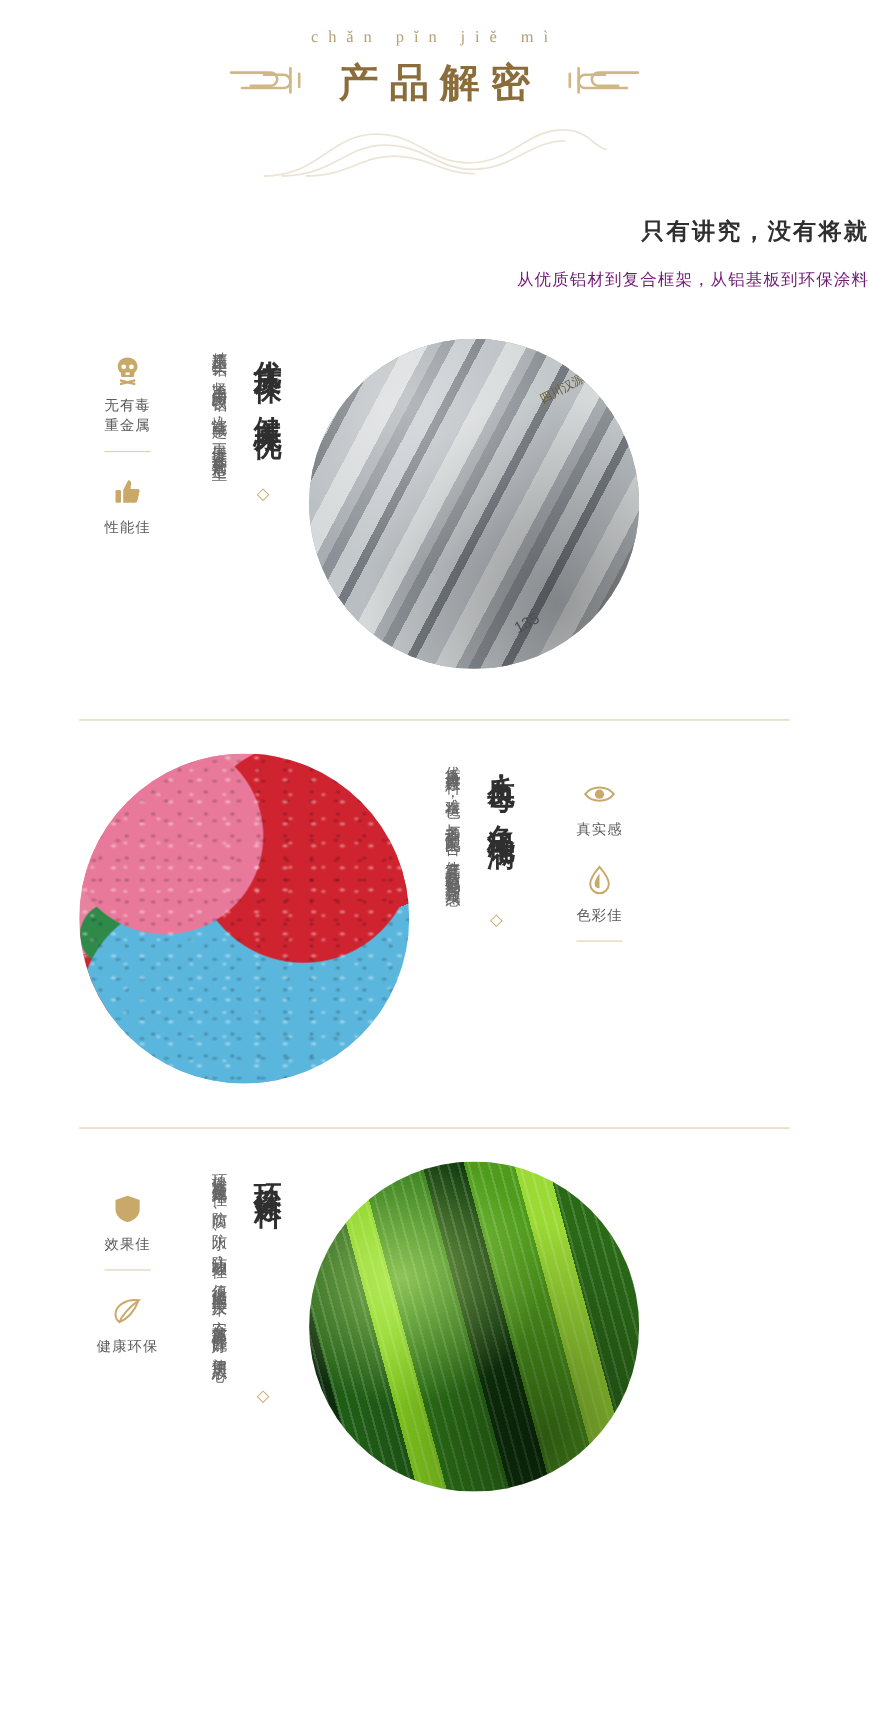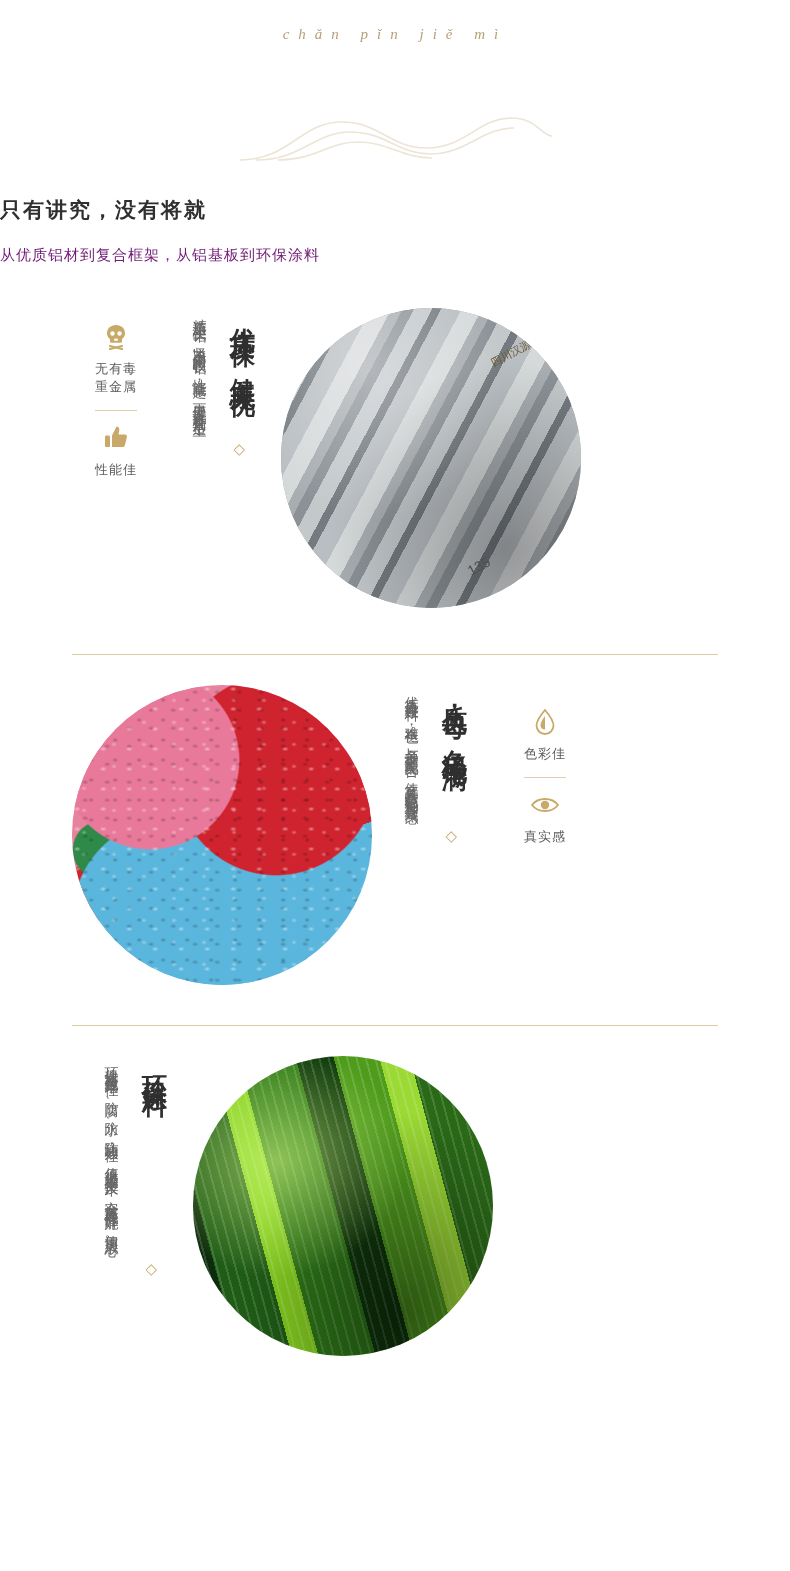--- a/index.html
+++ b/index.html
@@ -16,21 +16,20 @@
     overflow: hidden;
     background: #fff;
   }
 
   
   .header {
     position: relative;
     height: 190px;
     text-align: center;
     padding-top: 26px;
-    font-style: italic;
   }
   .pinyin {
     font-size: 15px;
     letter-spacing: 9px;
     color: #b6a079;
     font-family: "Liberation Serif", serif;
     margin-bottom: 8px;
   }
   .title-row {
     display: flex;
@@ -53,22 +52,23 @@
   .hill {
     position: absolute;
     left: 50%;
     transform: translateX(-50%);
     top: 96px;
     opacity: .55;
   }
 
   
   .intro {
-    text-align: left;
+    text-align: right;
     margin-top: 6px;
+    margin-left: 48px;
   }
   .intro-title {
     font-size: 21px;
     font-weight: bold;
     color: #2f2f2f;
     letter-spacing: 2px;
     margin-bottom: 18px;
     font-family: "Liberation Serif", serif;
   }
   .intro-line {
@@ -91,21 +91,21 @@
     margin: 30px 72px;
   }
 
   
   .features {
     width: 88px;
     padding-top: 12px;
     display: flex;
     flex-direction: column;
     align-items: center;
-    gap: 10px;
+    gap: 20px;
   }
   .feature {
     display: flex;
     flex-direction: column;
     align-items: center;
     width: 88px;
   }
   .feature .ico {
     width: 34px; height: 34px;
     display: flex; align-items: center; justify-content: center;
@@ -234,20 +234,43 @@
   .gap-l { margin-left: 18px; }
   .sec-inner { display:flex; align-items:flex-start; width:100%; }
 </style>
 </head>
 <body>
 
 <div class="page">
 
   <div class="header">
     <div class="pinyin">chǎn pǐn jiě mì</div>
+    <div class="title-row">
+      <span class="cloud">
+        <svg width="74" height="34" viewBox="0 0 74 34">
+          <g fill="none" stroke="#c9ab72" stroke-width="2.4" stroke-linecap="round">
+            <path d="M4 10 H40 a6 6 0 0 1 0 12 H22"></path>
+            <path d="M14 24 H52 a6 6 0 0 0 0 -12 H34"></path>
+            <path d="M58 6 v22"></path>
+            <path d="M66 11 v12"></path>
+          </g>
+        </svg>
+      </span>
+      <span class="main-title">产品解密</span>
+      <span class="cloud">
+        <svg width="74" height="34" viewBox="0 0 74 34">
+          <g fill="none" stroke="#c9ab72" stroke-width="2.4" stroke-linecap="round">
+            <path d="M70 10 H34 a6 6 0 0 0 0 12 H52"></path>
+            <path d="M60 24 H22 a6 6 0 0 1 0 -12 H40"></path>
+            <path d="M16 6 v22"></path>
+            <path d="M8 11 v12"></path>
+          </g>
+        </svg>
+      </span>
+    </div>
     <div class="hill">
       <svg width="330" height="70" viewBox="0 0 330 70">
         <g fill="none" stroke="#ddd0b6" stroke-width="1.6">
           <path d="M10 64 C60 64 70 26 112 26 C150 26 160 52 196 52 C236 52 248 22 282 22 C306 22 312 40 322 40"></path>
           <path d="M26 64 C72 64 84 36 120 36 C156 36 168 58 200 58 C236 58 252 32 284 32"></path>
           <path d="M48 64 C86 64 98 46 128 46 C158 46 172 62 202 62"></path>
         </g>
       </svg>
     </div>
   </div>
@@ -322,48 +345,69 @@
       <div class="vtext-wrap" style="margin-left:26px;">
         <div style="display:flex;flex-direction:row;align-items:flex-start;">
           <div class="v-body" style="max-height:300px;margin-right:12px;">优质色母粒原料，难褪色，与多种工艺完美配合，使产品具有高色彩饱和度与真实感。</div>
           <div class="v-head">质色母，色泽饱满</div>
         </div>
         <div class="diamond" style="align-self:flex-end;margin-right:14px;">◇</div>
       </div>
 
       <div class="features" style="margin-left:30px;padding-top:20px;">
 
+        <div class="feature last">
+          <span class="ico">
+            <svg width="32" height="30" viewBox="0 0 32 30">
+              <path d="M3 15 C9 7 23 7 29 15 C23 23 9 23 3 15z" fill="none" stroke="#c9a96a" stroke-width="1.8"></path>
+              <circle cx="16" cy="15" r="4.2" fill="#c9a96a"></circle>
+            </svg>
+          </span>
+          <div class="flabel">真实感</div>
+        </div>
+
         <div class="feature">
           <span class="ico">
             <svg width="30" height="30" viewBox="0 0 30 30">
               <path d="M15 3 C15 3 6.5 13 6.5 18.5 A8.5 8.5 0 0 0 23.5 18.5 C23.5 13 15 3 15 3z" fill="none" stroke="#c9a96a" stroke-width="1.8"></path>
               <path d="M15 9 C15 9 10.5 14.5 10.5 18.3 A4.5 4.5 0 0 0 15 22.5 z" fill="#c9a96a"></path>
             </svg>
           </span>
           <div class="flabel">色彩佳</div>
           <div class="fbar"></div>
         </div>
-
-        <div class="feature last">
-          <span class="ico">
-            <svg width="32" height="30" viewBox="0 0 32 30">
-              <path d="M3 15 C9 7 23 7 29 15 C23 23 9 23 3 15z" fill="none" stroke="#c9a96a" stroke-width="1.8"></path>
-              <circle cx="16" cy="15" r="4.2" fill="#c9a96a"></circle>
-            </svg>
-          </span>
-          <div class="flabel">真实感</div>
-        </div>
       </div>
     </div>
   </div>
 
   <div class="divider" style="margin-top:40px;"></div>
 
   <div class="section">
     <div class="sec-inner">
+      <div class="features" style="padding-top:26px;">
+        <div class="feature">
+          <span class="ico">
+            <svg width="28" height="30" viewBox="0 0 28 30">
+              <path d="M14 3 L25 7 v8 c0 6-4.6 10.4-11 12 C7.6 25.4 3 21 3 15 V7z" fill="#c9a96a"></path>
+            </svg>
+          </span>
+          <div class="flabel">效果佳</div>
+          <div class="fbar"></div>
+        </div>
+
+        <div class="feature last">
+          <span class="ico">
+            <svg width="32" height="30" viewBox="0 0 32 30">
+              <path d="M26 5 C14 4 5 10 5 18 c0 3 1.5 5.5 3.6 6.9 C11 18 17 12 26 5z" fill="none" stroke="#c9a96a" stroke-width="1.8"></path>
+              <path d="M26 5 C22 16 16 22 8.6 24.9" fill="none" stroke="#c9a96a" stroke-width="1.8"></path>
+            </svg>
+          </span>
+          <div class="flabel">健康环保</div>
+        </div>
+      </div>
 
       <div class="vtext-wrap" style="margin-left:26px;">
         <div style="display:flex;flex-direction:row;align-items:flex-start;">
           <div class="v-body" style="max-height:310px;margin-right:12px;">环保涂料颜色效果佳，防腐、防水、防油功效佳，值得信赖的生产技术，安全健康环保性能好，使用更放心。</div>
           <div class="v-head">环保涂料</div>
         </div>
         <div class="diamond" style="align-self:flex-end;margin-right:14px;">◇</div>
       </div>
 
       <div class="photo" style="margin-left:22px;">

